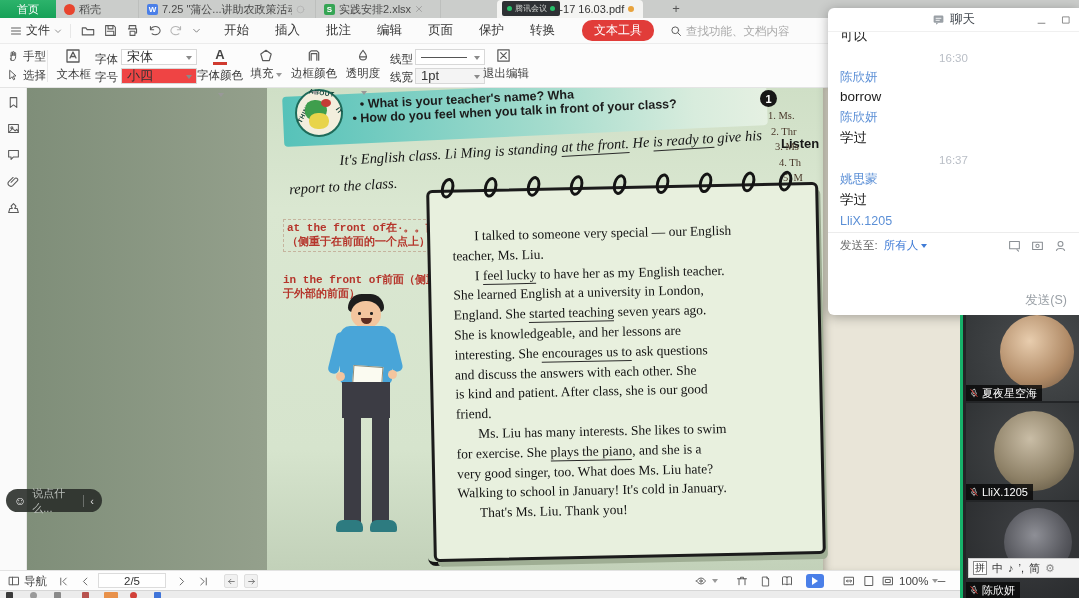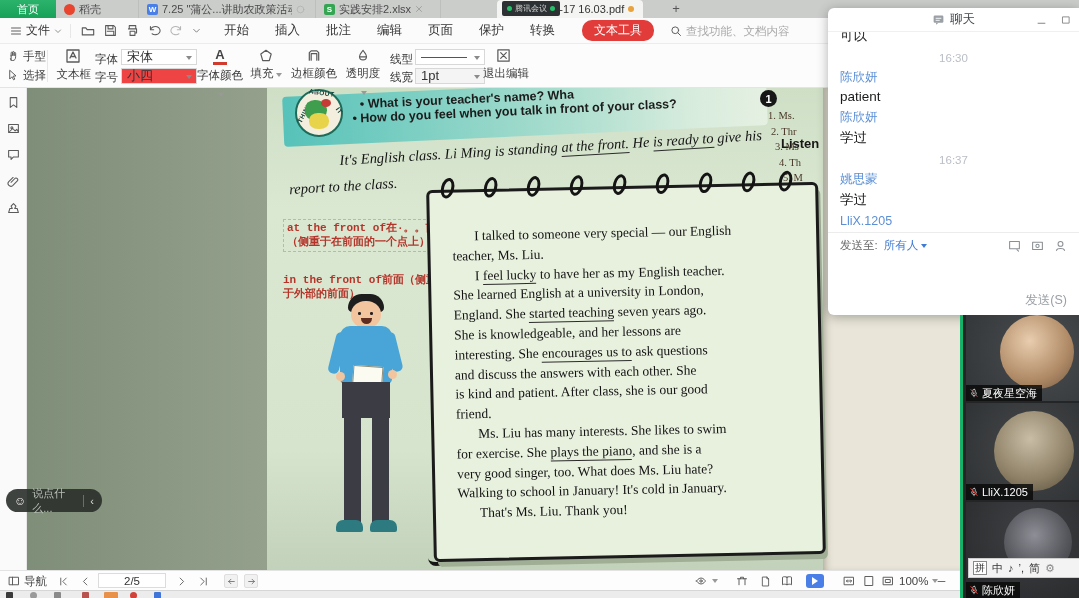--- a/index.html
+++ b/index.html
@@ -558,21 +558,21 @@
           </svg>
         <svg class="ic" width="10" height="10" viewBox="0 0 16 16">
             <rect x="3" y="3" width="10" height="10" stroke="#777"></rect>
           </svg>
       </span>
     </div>
     <div class="chat-list">
       <div class="c-msg" style="margin-top:-5px;">可以</div>
       <div class="c-time">16:30</div>
       <div class="c-name">陈欣妍</div>
-      <div class="c-msg">patient</div>
+      <div class="c-msg">borrow</div>
       <div class="c-name">陈欣妍</div>
       <div class="c-msg">学过</div>
       <div class="c-time">16:37</div>
       <div class="c-name">姚思蒙</div>
       <div class="c-msg">学过</div>
       <div class="c-name">LliX.1205</div>
       <div class="c-msg">学过</div>
     </div>
     <div class="chat-sendbar">
       <span>发送至:</span>

